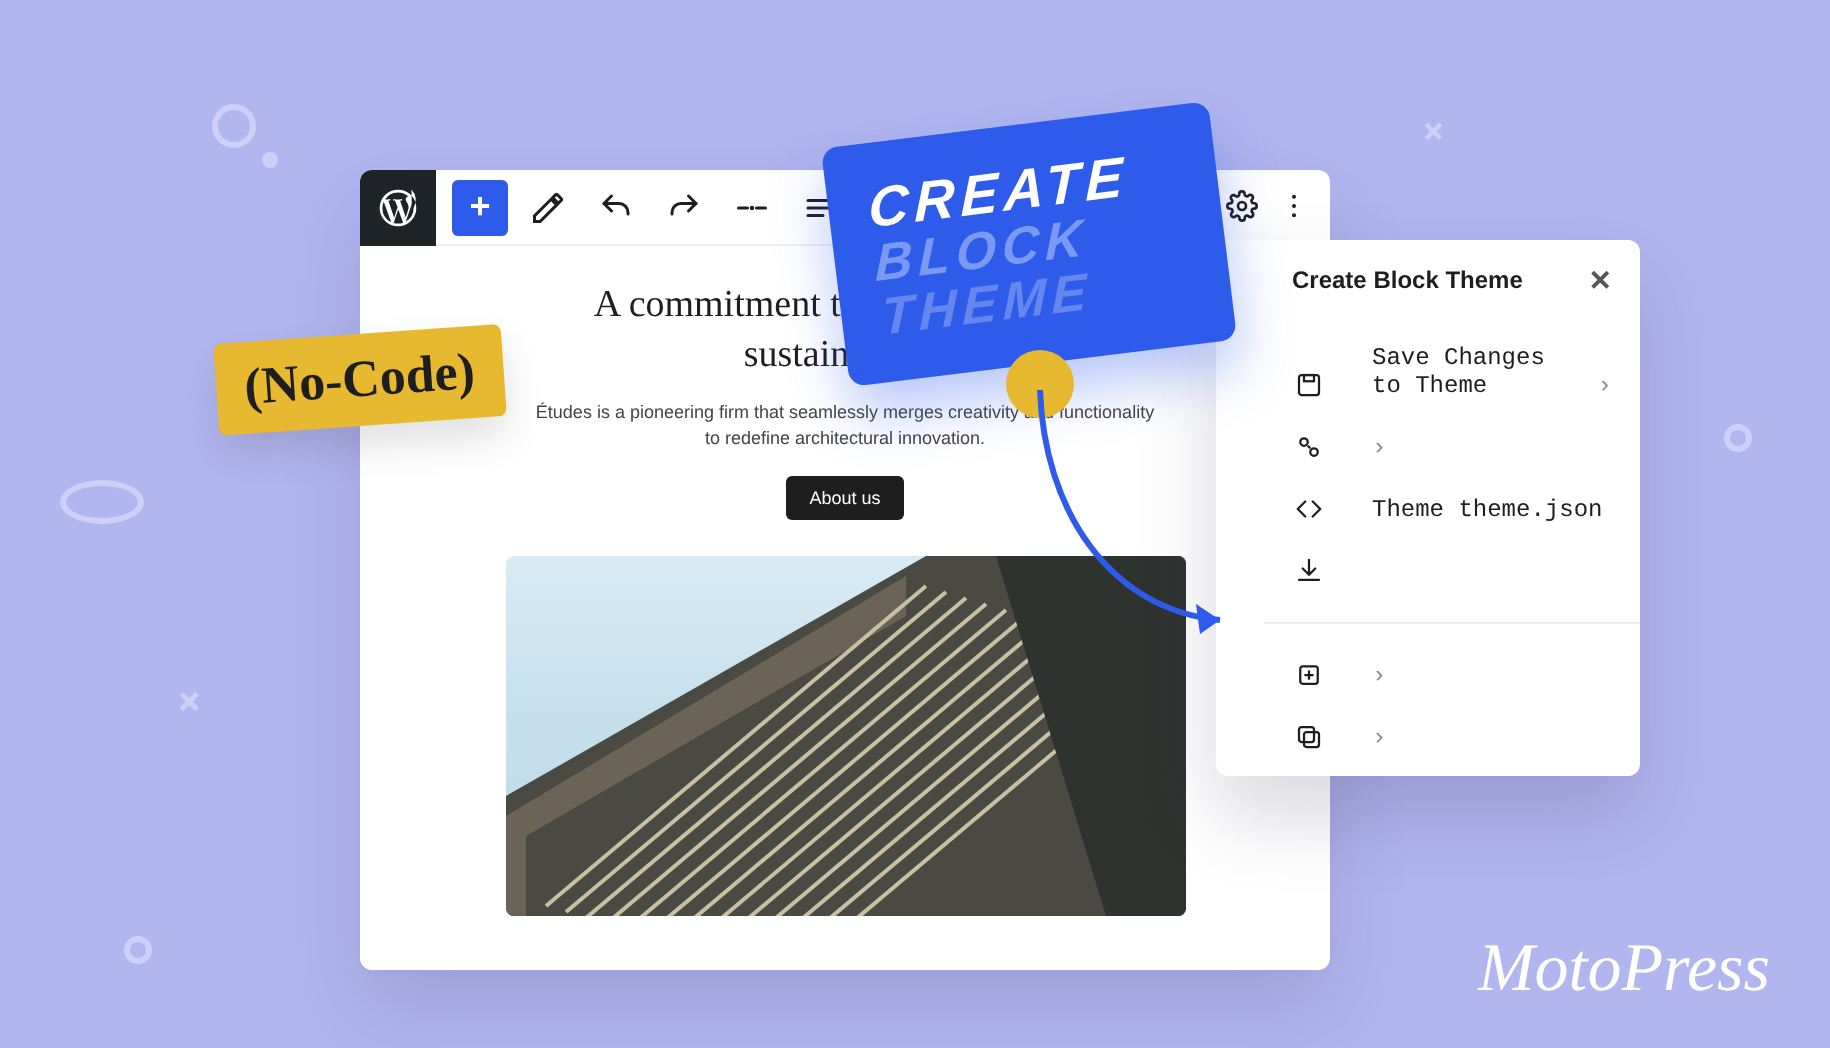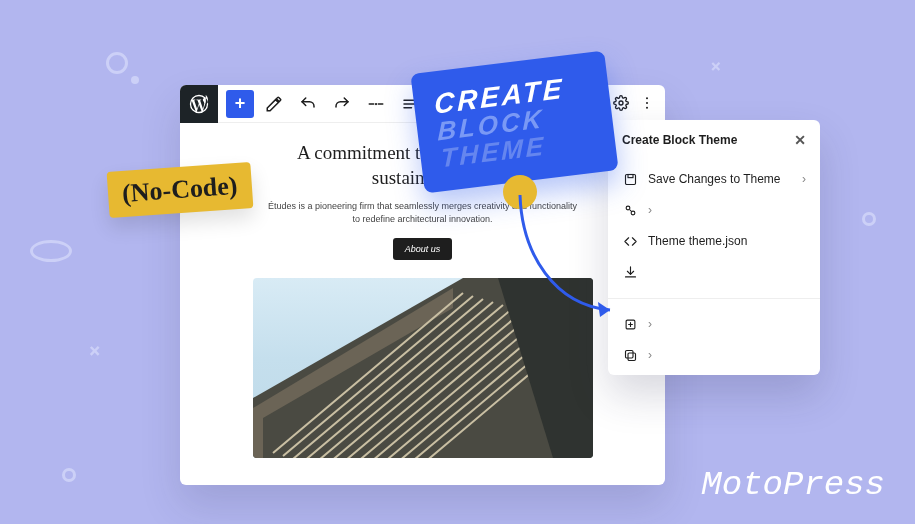--- a/index.html
+++ b/index.html
@@ -72,21 +72,20 @@
     margin-bottom: 12px;
   }
   .about-btn {
     display: inline-block;
     background: #1e1e1e;
     color: #fff;
     font-size: 9px;
     padding: 6px 12px;
     border-radius: 3px;
     margin-bottom: 18px;
-    font-style: italic;
   }
   .hero-img {
     width: 340px;
     height: 180px;
     margin: 0 auto;
     border-radius: 4px;
     overflow: hidden;
     position: relative;
     background: linear-gradient(180deg, #d8ebf5 0%, #c5dfed 45%, #bcd8e7 100%);
   }
@@ -107,35 +106,37 @@
   .panel {
     position: absolute;
     left: 608px;
     top: 120px;
     width: 212px;
     background: #fff;
     border-radius: 6px;
     box-shadow: 0 20px 40px rgba(40,40,80,0.18);
     font-size: 12px;
     color: #1e1e1e;
+    padding-left: 24px;
   }
   .panel-header {
     display: flex;
     justify-content: space-between;
     align-items: center;
     padding: 12px 14px;
     font-weight: 600;
   }
   .panel-header .close { font-size: 14px; color: #555; }
   .panel-list { padding: 4px 0; }
   .panel-item {
     display: flex;
-    align-items: flex-start;
+    align-items: flex-end;
     padding: 8px 14px;
-    gap: 10px;
+    gap: 24px;
+    font-family: Liberation Mono, monospace;
   }
   .panel-item .picn { width: 16px; display:flex; align-items:center; justify-content:center; color:#1e1e1e;}
   .panel-item .picn svg { width: 15px; height: 15px; stroke: currentColor; fill: none; stroke-width: 1.8; }
   .panel-item .label { flex: 1; }
   .panel-item .chev { color: #888; font-size: 12px; }
   .panel-sep { height: 1px; background: #eee; margin: 6px 0; }
 
   
   .blue-card {
     position: absolute;
@@ -196,21 +197,21 @@
     transform: rotate(-4deg);
     box-shadow: 0 10px 20px rgba(0,0,0,0.12);
   }
 
   
   .motopress {
     position: absolute;
     right: 30px;
     bottom: 20px;
     color: #fff;
-    font-family: Liberation Mono, monospace;
+    font-family: Liberation Serif, serif;
     font-size: 34px;
     font-style: italic;
   }
 </style>
 </head>
 <body>
 
 <div class="deco circle-outline" style="left:106px; top:52px; width:22px; height:22px;"></div>
 <div class="deco dot" style="left:131px; top:76px; width:8px; height:8px;"></div>
 <div class="deco cross" style="left:710px; top:55px; font-size:20px;">+</div>

